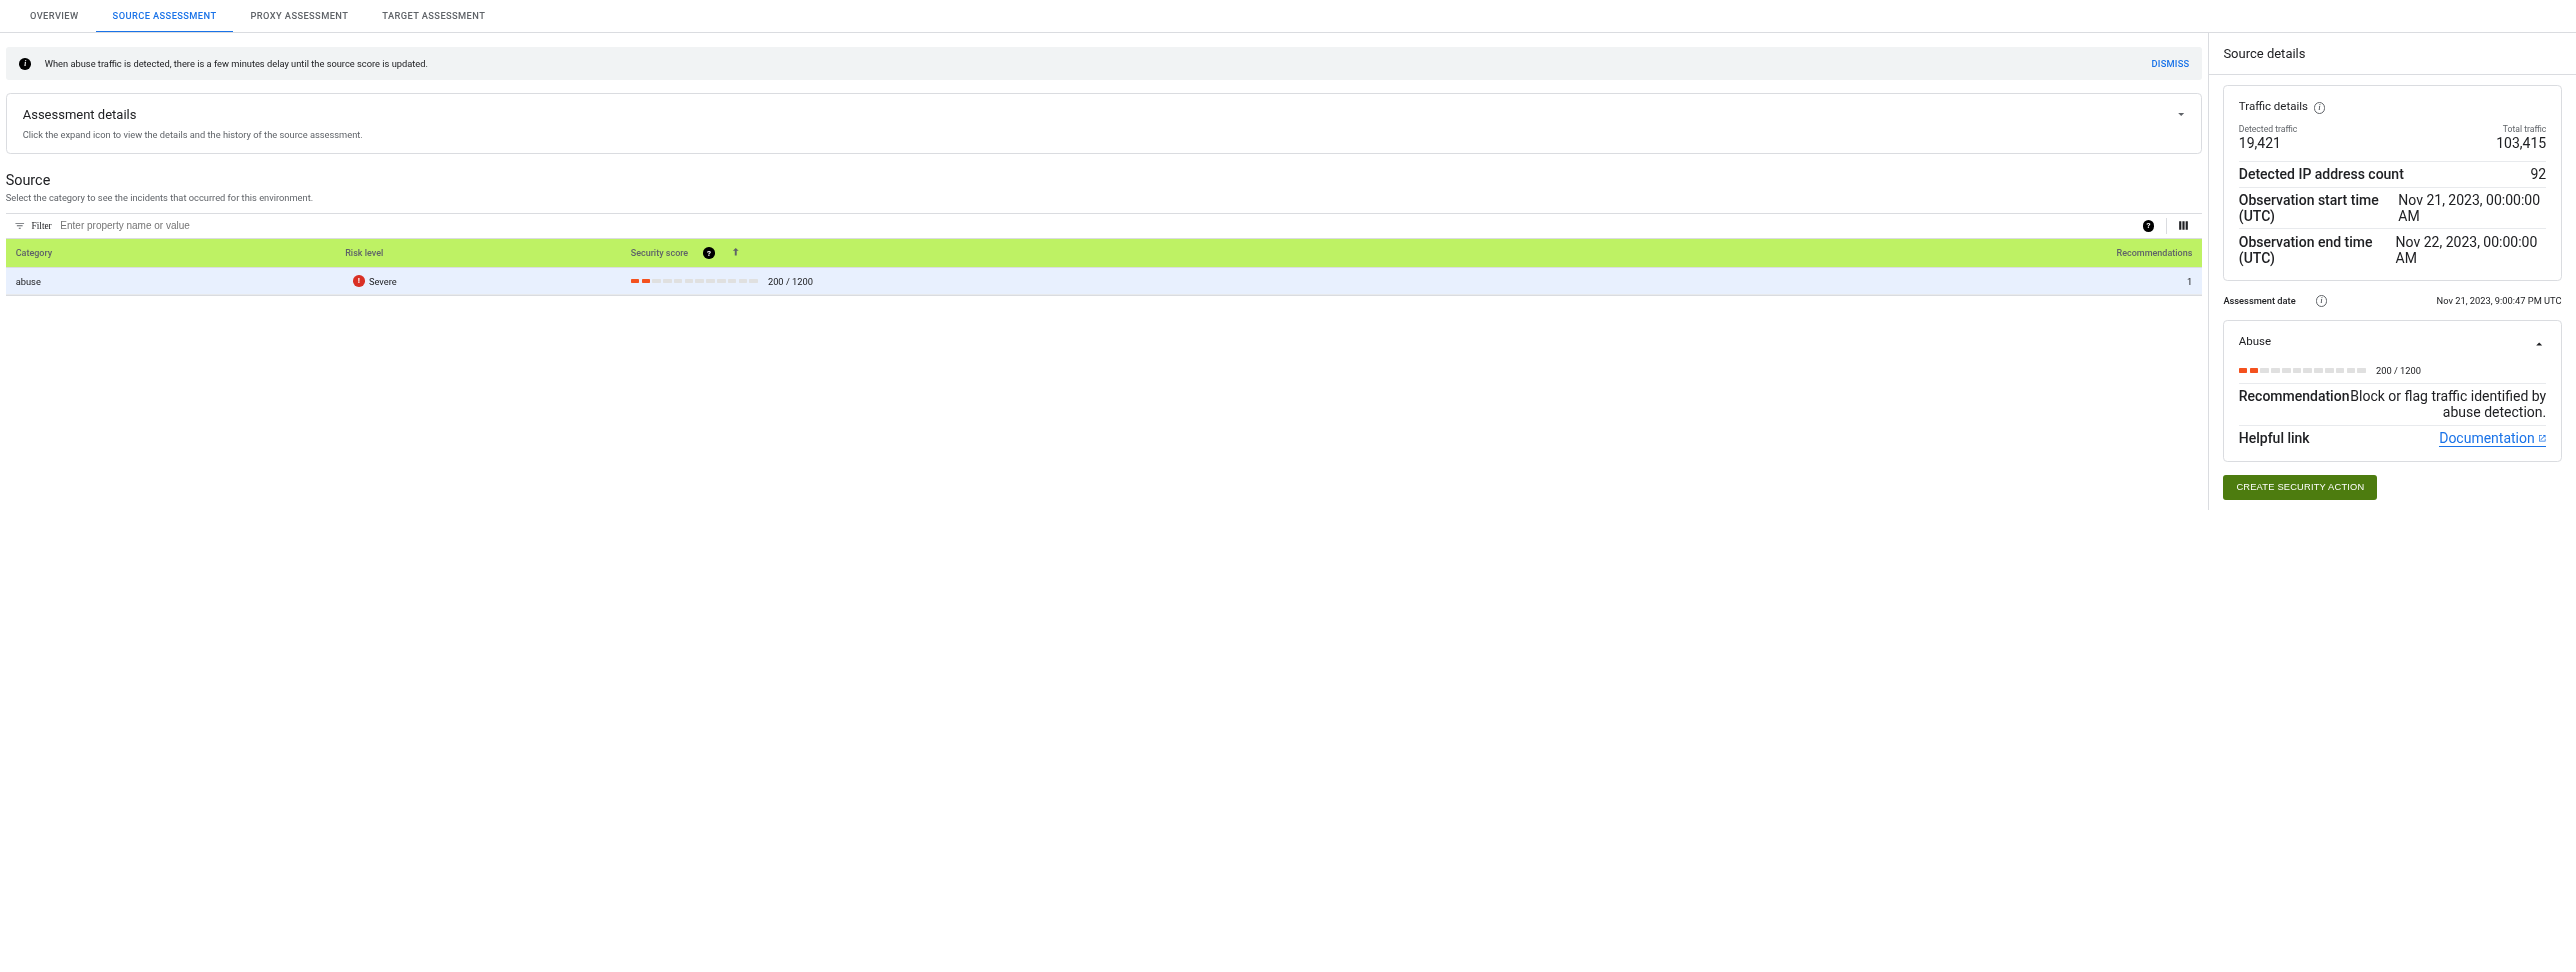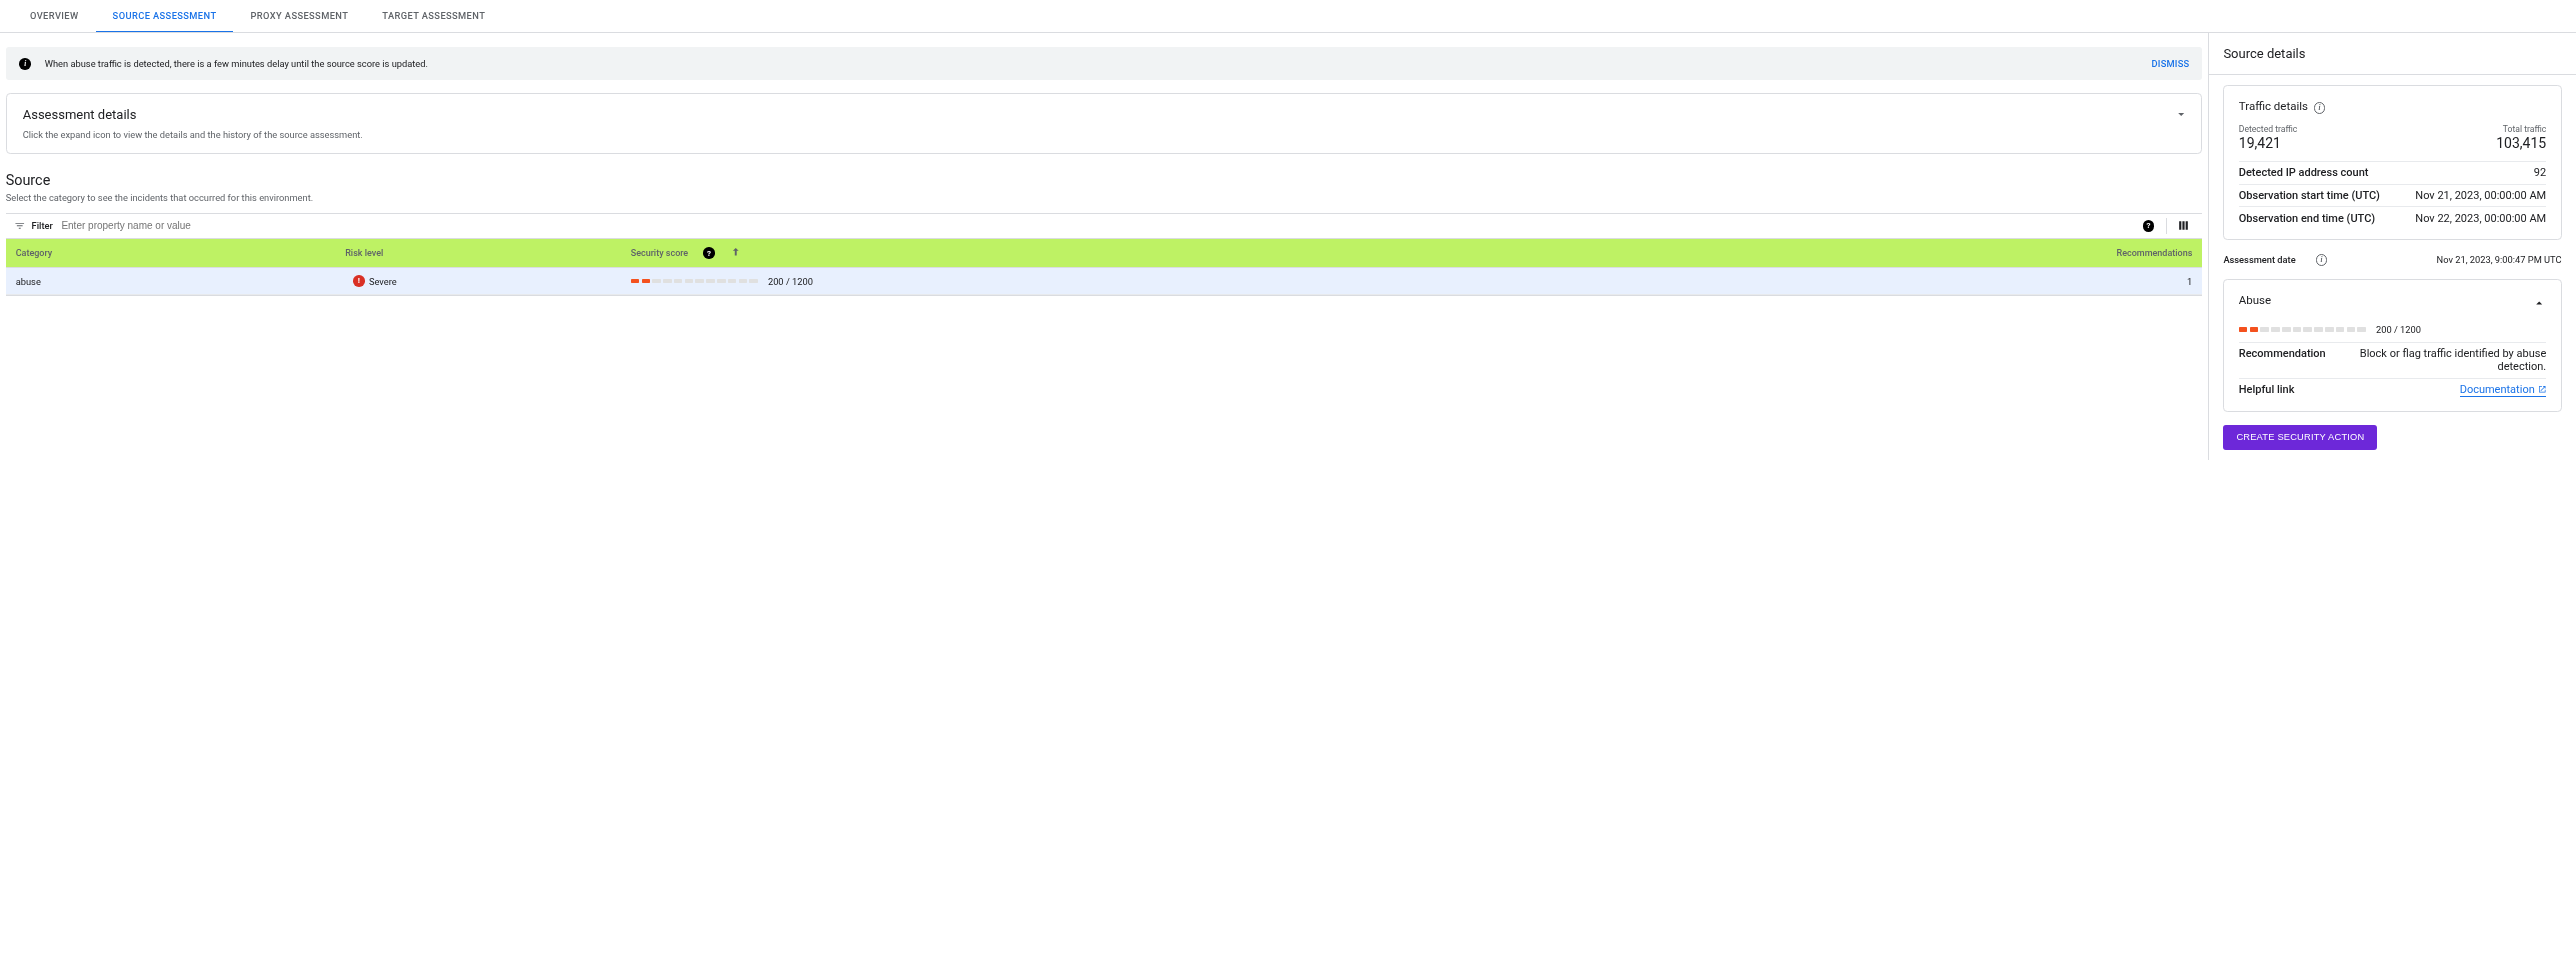--- a/index.html
+++ b/index.html
@@ -29,21 +29,21 @@
   .card .expand { position:absolute; right:13px; top:13px; cursor:pointer; }
   .card.pos { position:relative; }
 
   
   .section-title { font-size: 14.4px; font-weight: 400; padding: 4.3px 0 2.9px 0; }
   .section-sub { font-size: 9.3px; color: #5f6368; padding-bottom: 10px; }
 
   
   .filter-row { display:flex; align-items:center; border-top:0.7px solid #dadce0; border-bottom:0.7px solid #dadce0; padding:4.3px 7.2px; }
   .filter-row .ficon { width:13px; height:13px; margin-right:5.7px; display:flex;align-items:center;justify-content:center;}
-  .filter-row .flabel { font-weight:500; margin-right:8.6px; }
+  .filter-row .flabel { font-weight:500; margin-right:8.6px;font-family:Liberation Serif, serif; }
   .filter-row input { border:none; outline:none; flex:1; font-size:10px; color:#5f6368; background:transparent; }
   .filter-row .trail-icons { display:flex; align-items:center; gap:7.2px; padding-right:4.3px;}
   .trail-icons .sep { width:0.7px; height:16px; background:#dadce0; margin: 0 2.9px;}
   .trail-icons .ic { width:14.4px; height:14.4px; display:flex;align-items:center;justify-content:center; cursor:pointer;}
 
   
   .table-wrap { border-bottom:0.7px solid #dadce0; }
   table { width:100%; border-collapse: collapse; }
   thead th { text-align:left; font-weight:500; font-size:9px; color:#5f6368; padding:7.2px 10px; background:#bef264; border-bottom:0.7px solid #dadce0; }
   thead th:last-child { text-align:right; }
@@ -63,32 +63,32 @@
 
   
   .right-title { font-size:13px; font-weight:400; padding:13px 14.4px; border-bottom:0.7px solid #dadce0; }
   .right-body { padding: 10px 14.4px; display:flex; flex-direction:column; gap:13px; }
   .rcard { border:0.7px solid #dadce0; border-radius:4.3px; padding:13px 14.4px 10px; }
   .rcard h3 { font-size:11.5px; font-weight:400; display:flex; align-items:center; gap:5.7px; margin-bottom:10px;}
   .traffic-row { display:flex; justify-content:space-between; margin-bottom:10px; gap:14.4px;}
   .traffic-col .tlabel { font-size:8.6px; color:#5f6368; margin-bottom:1.4px; }
   .traffic-col .tval { font-size:14px; }
   .traffic-col:nth-child(2) { text-align:right;}
-  .kvrow { display:flex; justify-content:space-between; padding:4.3px 0; border-top:0.7px solid #e8eaed; font-size:11px; }
+  .kvrow { display:flex; justify-content:space-between; padding:4.3px 0; border-top:0.7px solid #e8eaed; font-size:14px; }
   .kvrow .k { font-weight:500; }
   .kvrow .v { color:#202124; }
 
   .assess-row { display:flex; justify-content:space-between; align-items:center; font-size:9.3px; }
   .assess-row .k { font-weight:500; display:flex;align-items:center;gap:20px;}
 
   .abuse-head { display:flex; justify-content:space-between; align-items:center; margin-bottom:7.2px;}
   .abuse-head h3 { font-size:11.5px; font-weight:400; }
   .abuse-score-row { display:flex; align-items:center; gap:10px; margin-bottom:7.2px;}
 
-  .btn-primary { background:#6d28d9; color:#fff; border:none; padding:7.2px 13px; border-radius:2.9px; font-size:9.3px; font-weight:500; cursor:pointer; letter-spacing:0.2px; }
+  .btn-primary { background:#4d7c0f; color:#fff; border:none; padding:7.2px 13px; border-radius:2.9px; font-size:9.3px; font-weight:500; cursor:pointer; letter-spacing:0.2px; }
 
   .link { color:#1a73e8; text-decoration:none; border-bottom:0.7px solid #1a73e8; display:inline-flex;align-items:center;gap:2.9px;}
 
   .circ-i { width:11.5px;height:11.5px;border:1.1px solid #5f6368;border-radius:50%;display:inline-flex;align-items:center;justify-content:center;font-size:7.2px;font-weight:bold;color:#5f6368;font-style:italic;font-family:serif;}
   .circ-q { width:11.5px;height:11.5px;background:#000;color:#fff;border-radius:50%;display:inline-flex;align-items:center;justify-content:center;font-size:8px;font-weight:bold;}
   .info-solid { width:11.5px;height:11.5px;background:#000;color:#fff;border-radius:50%;display:inline-flex;align-items:center;justify-content:center;font-size:7.2px;font-weight:bold;font-style:italic;font-family:serif;}
 
 </style>
 </head>
 <body>

